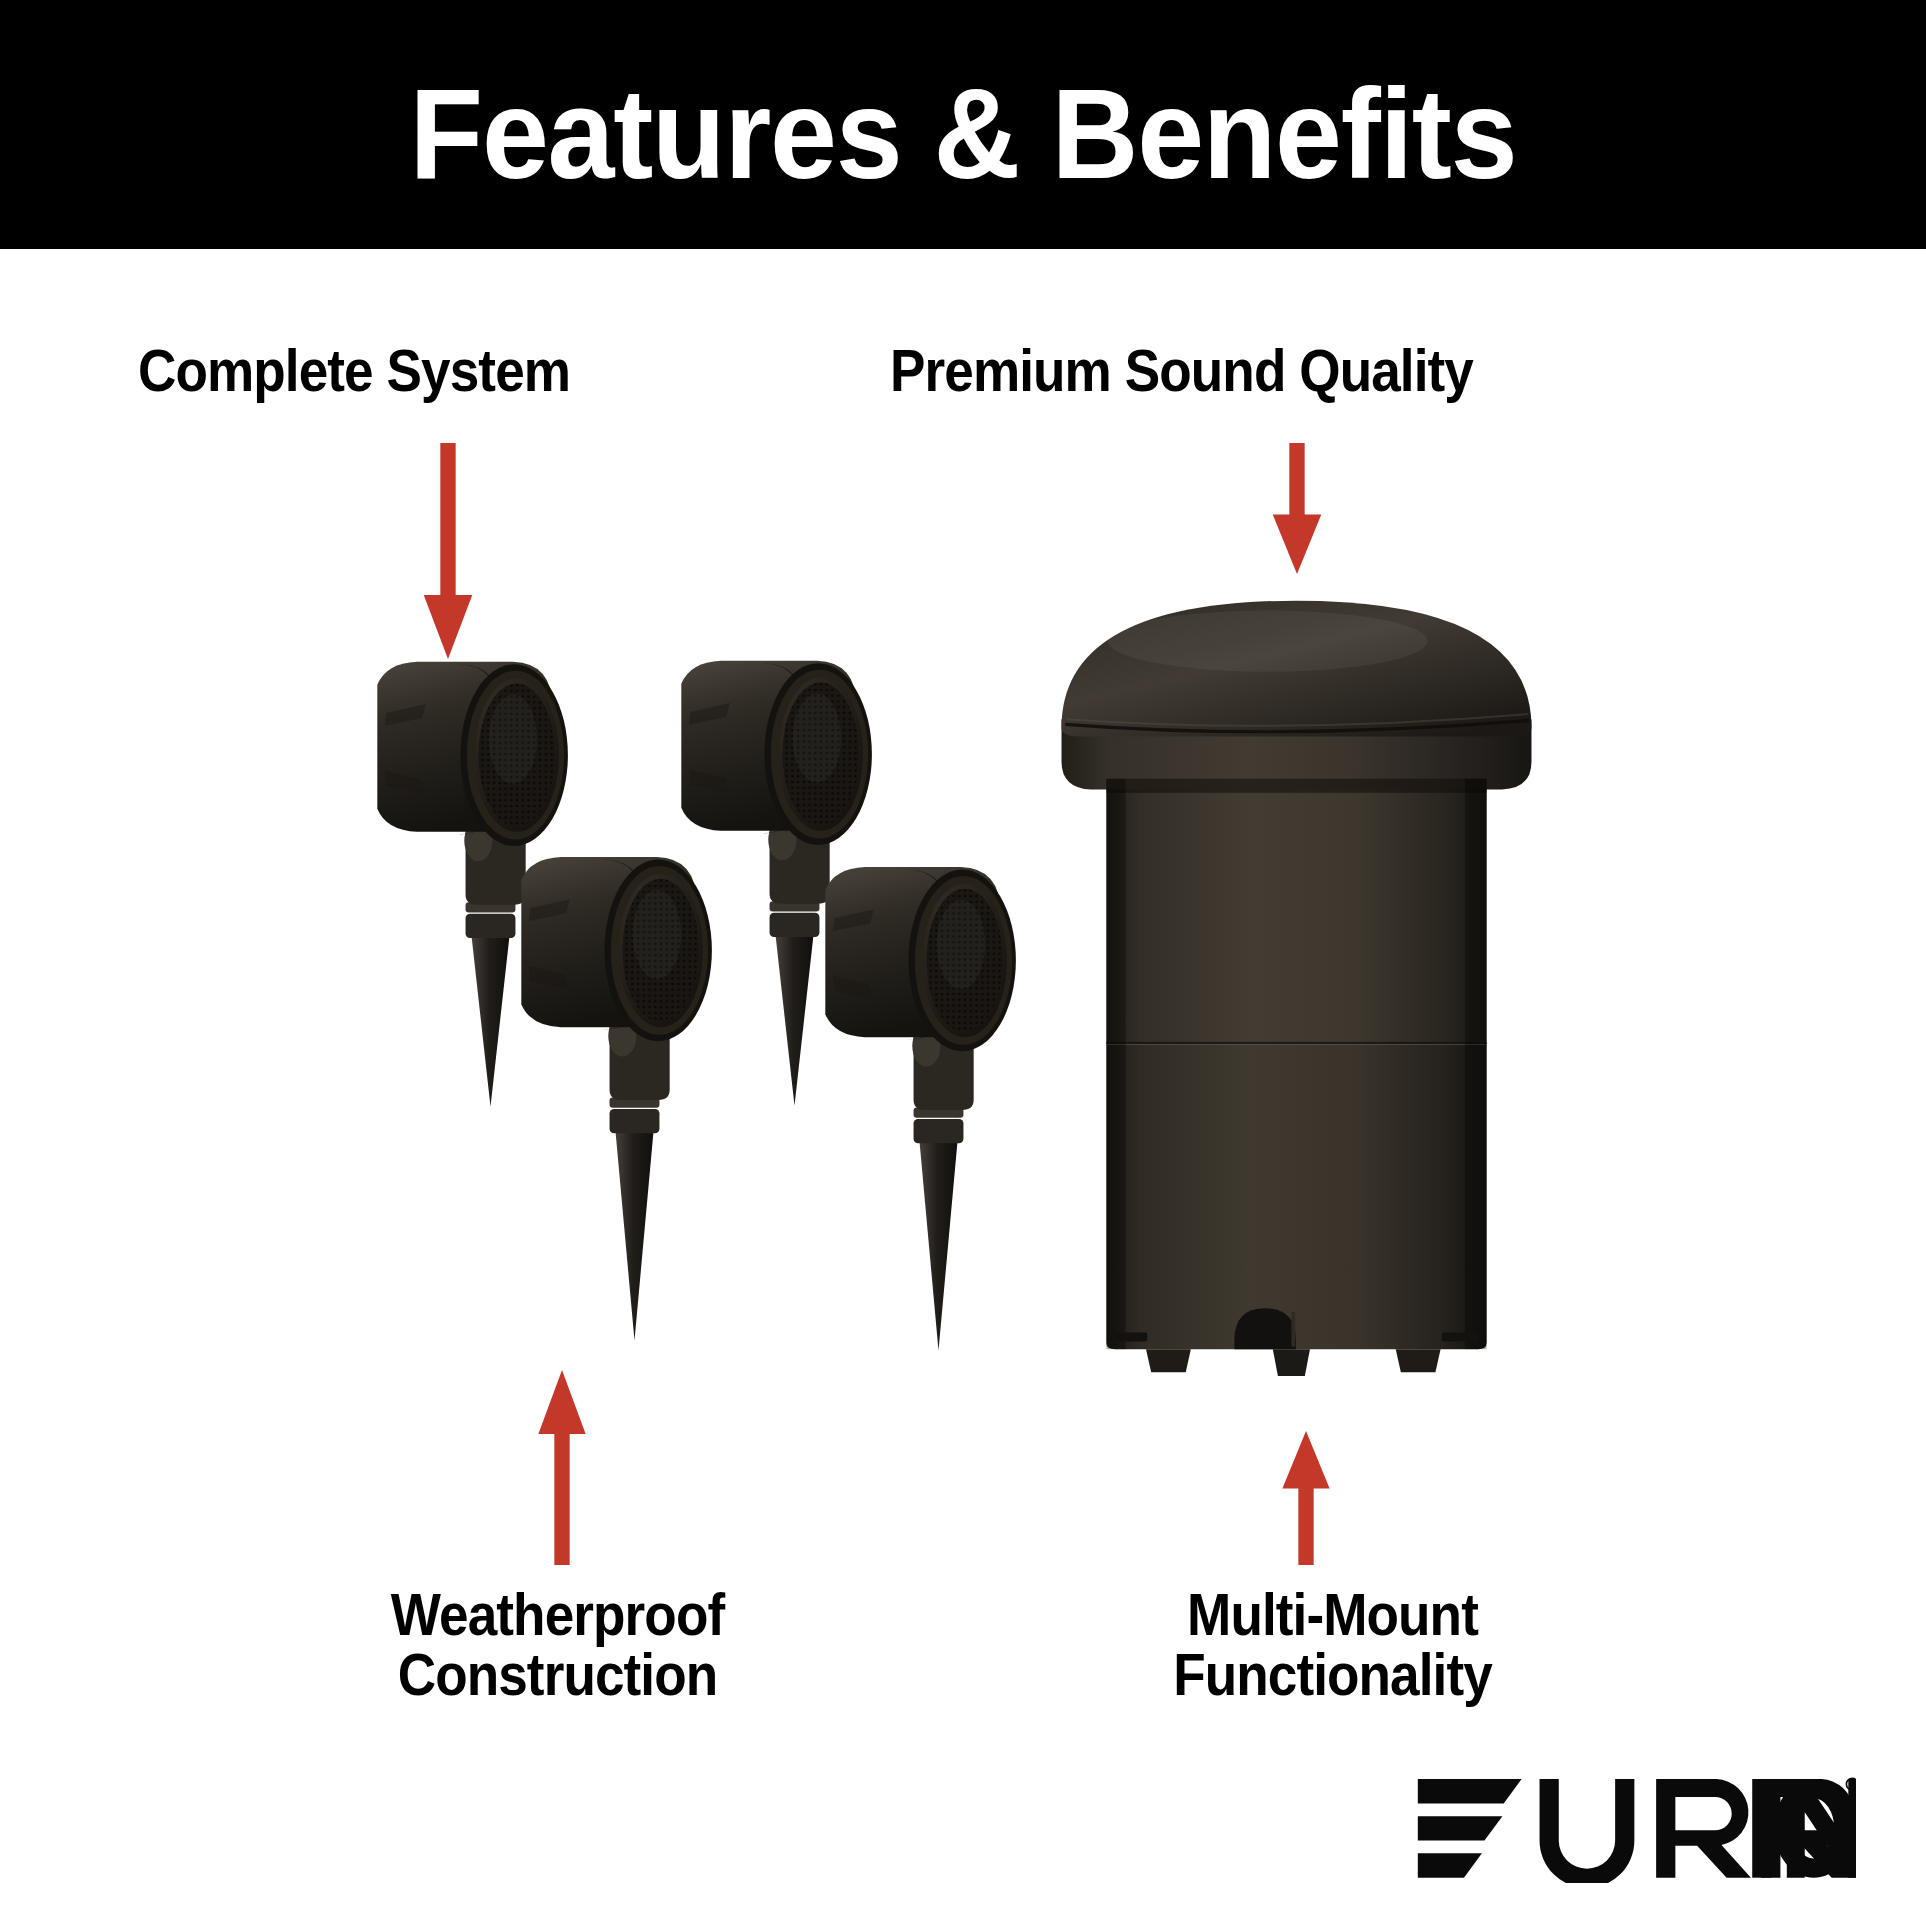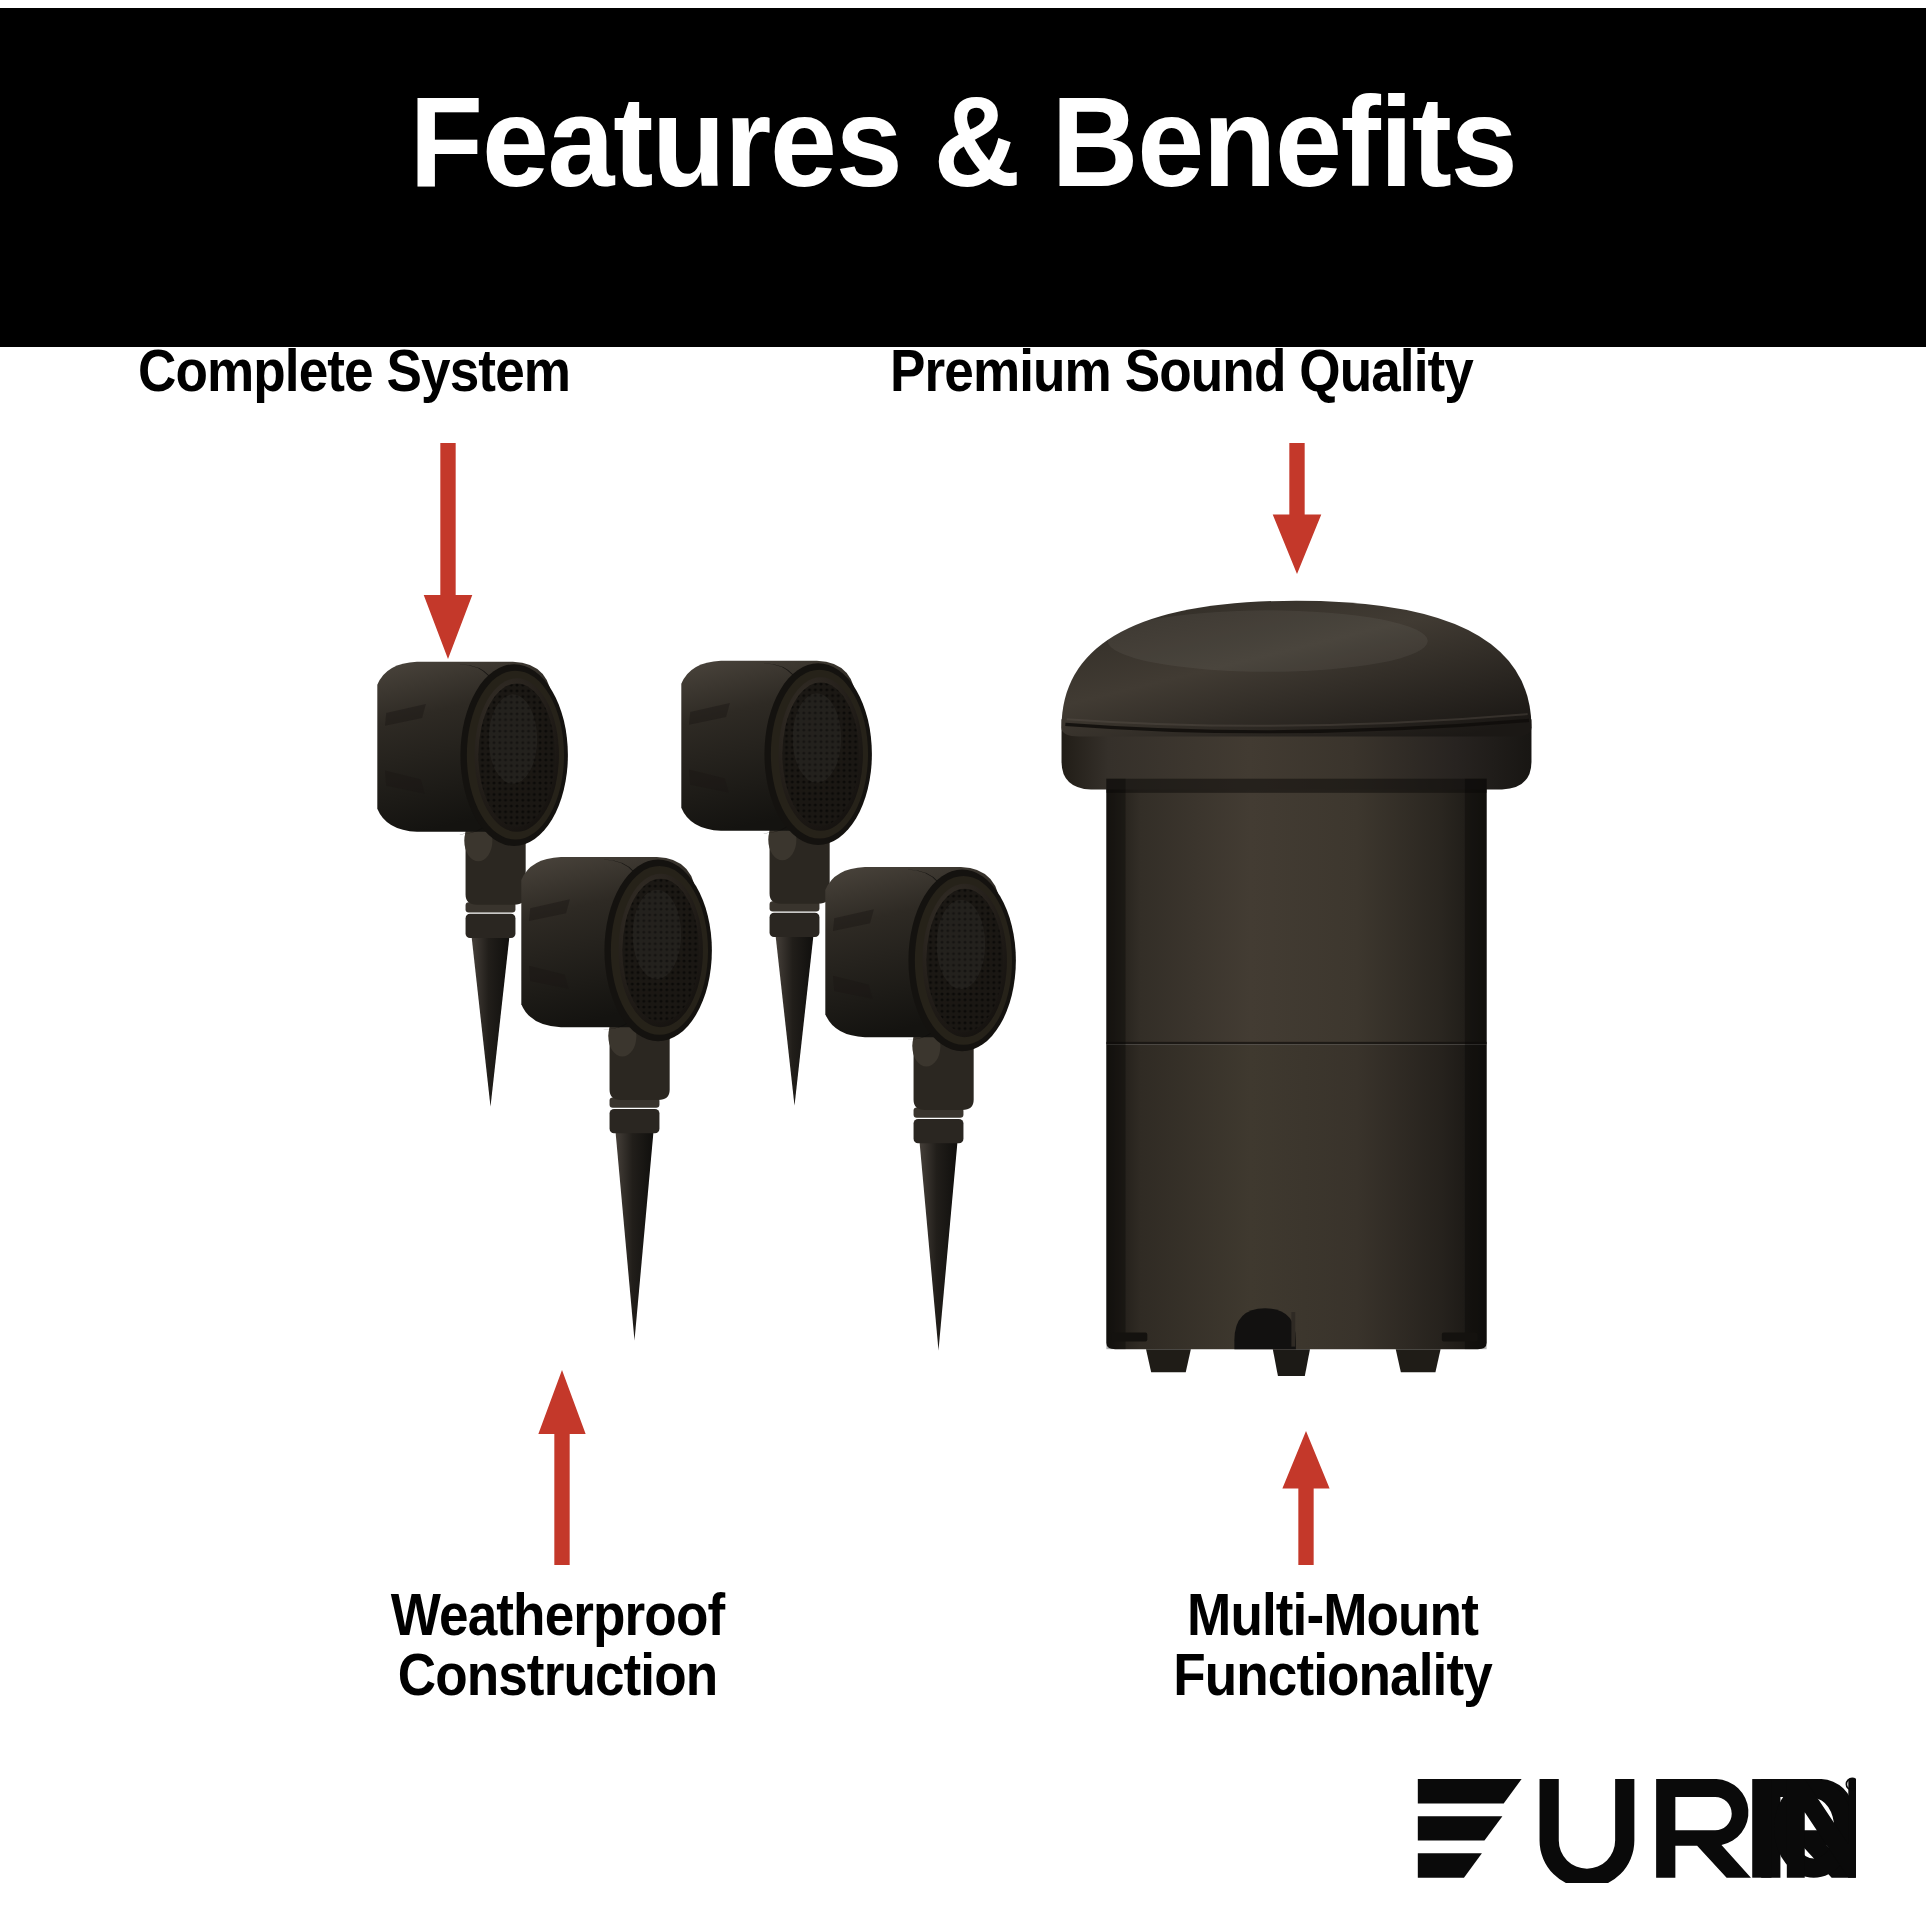--- a/index.html
+++ b/index.html
@@ -1,21 +1,21 @@
 <!DOCTYPE html>
 <html style="font-size:10.2px"><head>
 <meta charset="utf-8">
 <style>
   html,body{margin:0;padding:0;background:#ffffff;}
   body{width:1926px;height:1926px;font-family:"Liberation Sans",sans-serif;overflow:hidden;}
   #page{position:relative;width:1926px;height:1926px;background:#ffffff;overflow:hidden;}
 
   
   #header-banner{
-    position:absolute;left:0;top:8px;width:1926px;height:339px;background:#000000;
+    position:absolute;left:0;top:0;width:1926px;height:249px;background:#000000;
   }
   #header-title{
     position:absolute;left:0;top:0;width:1926px;height:277px;
     display:flex;align-items:center;justify-content:center;
     color:#ffffff;font-size:128px;font-weight:700;letter-spacing:-1.3px;
     transform:scaleX(.94);transform-origin:center center;
     font-family:"Liberation Sans",sans-serif;line-height:1;
     padding-bottom:9px;box-sizing:border-box;
   }
 

